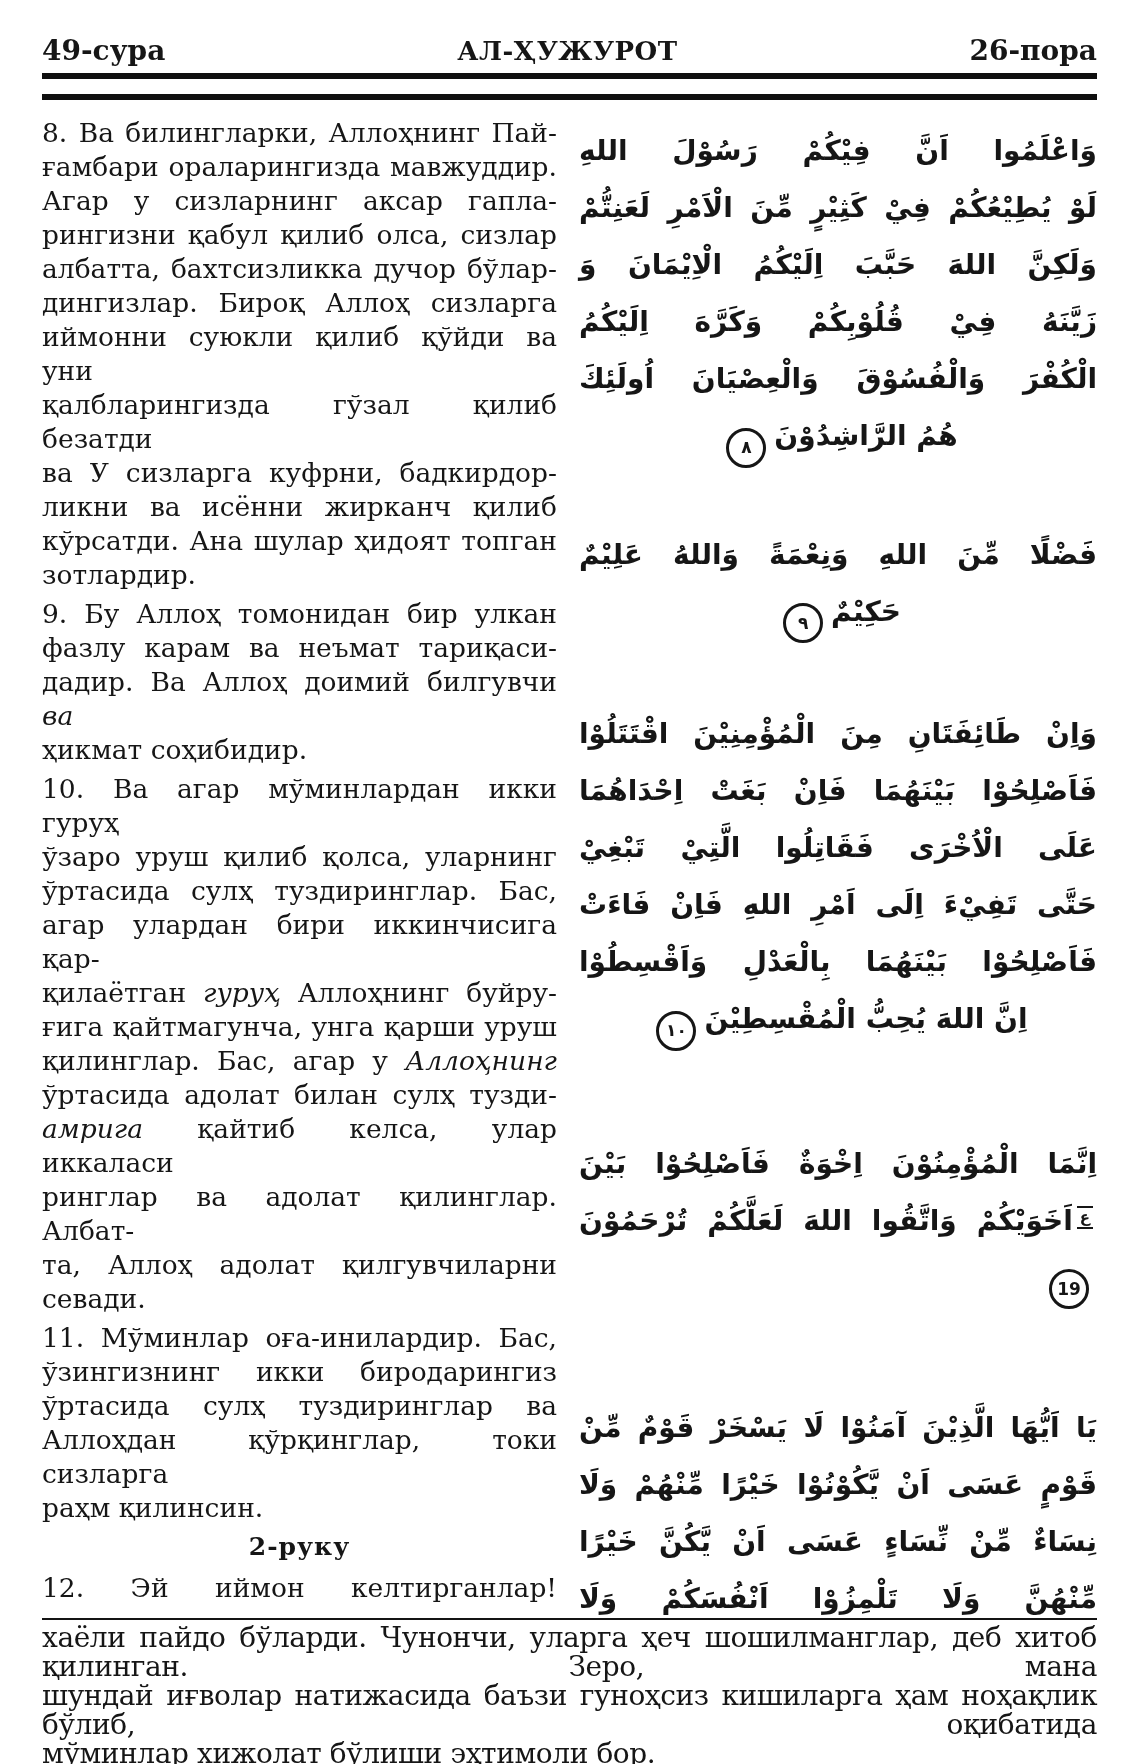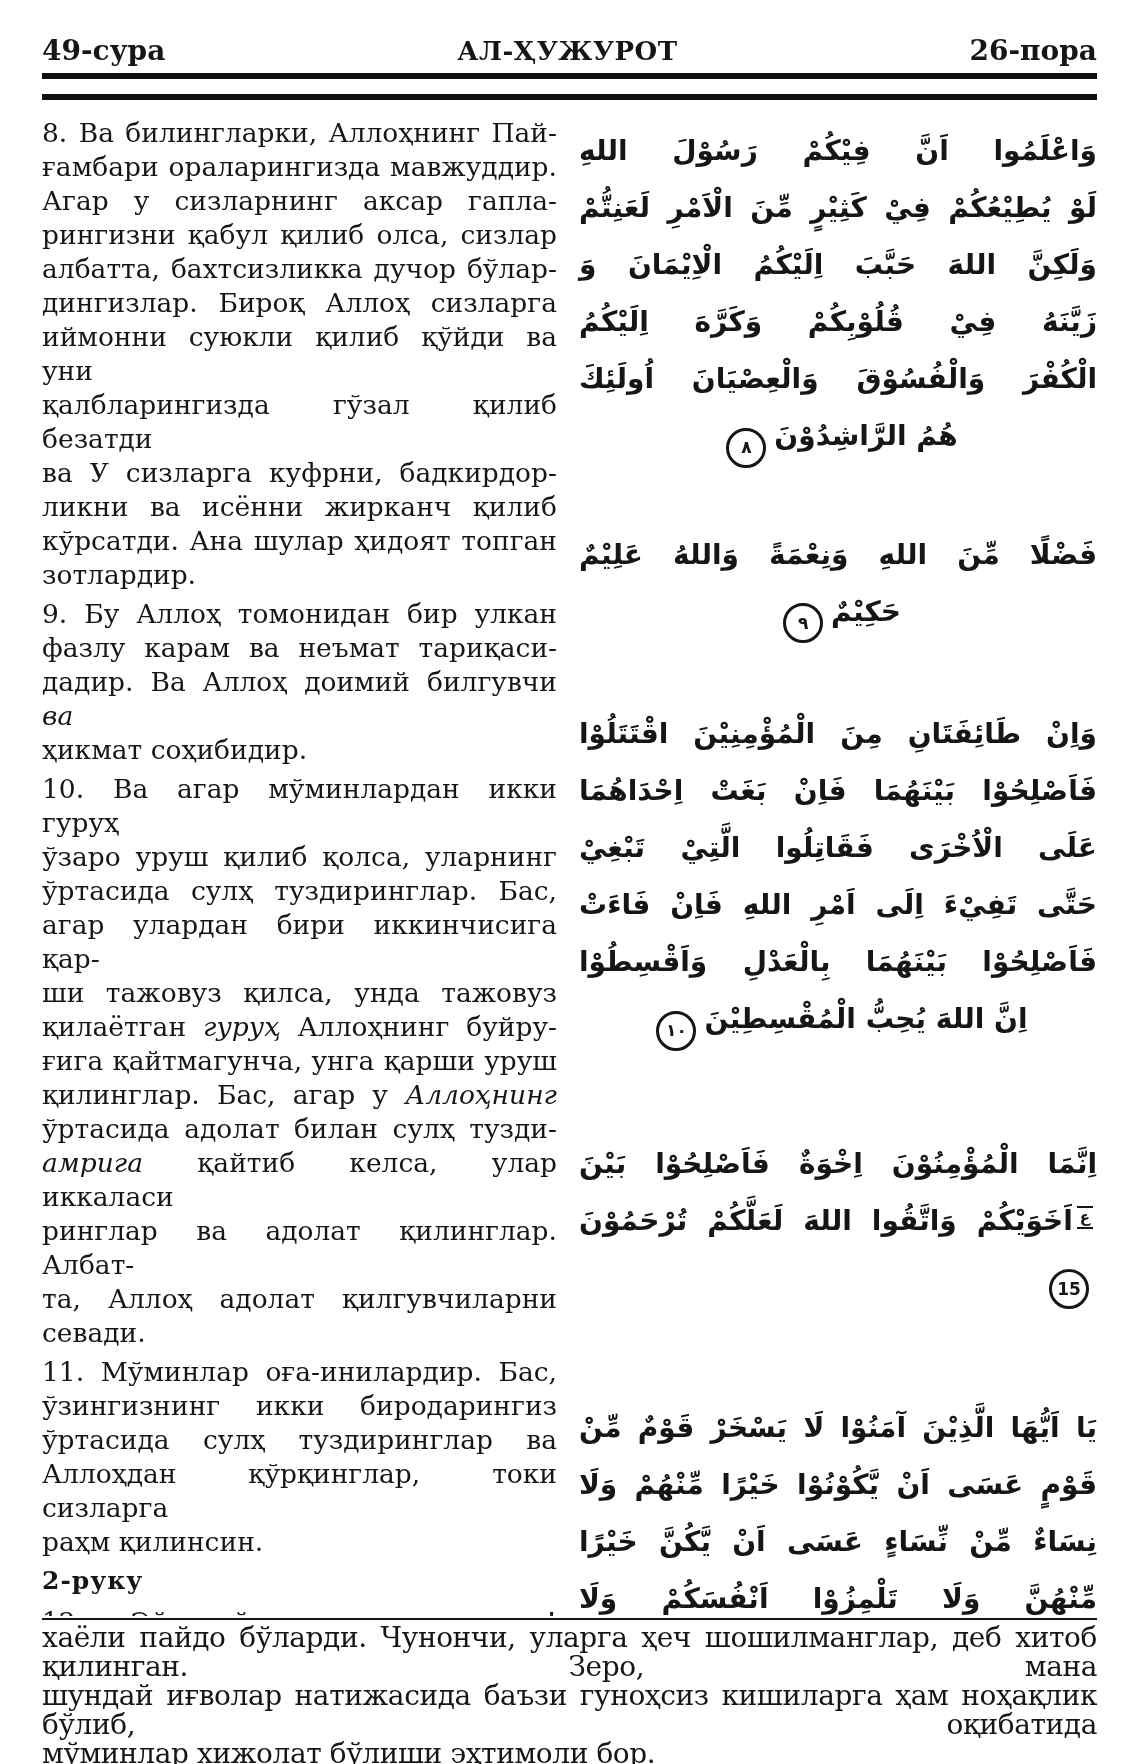--- a/index.html
+++ b/index.html
@@ -13,21 +13,21 @@
   .header .center{font-size:26px;letter-spacing:.5px}
   .rule-double{margin-top:5px;height:15px;border-top:6px solid #0f0f0f;border-bottom:6px solid #0f0f0f}
   .columns{display:flex;height:1500px;margin-top:16px;overflow:hidden}
   .col-uz{width:515px;font-size:26.5px;line-height:34px}
   .col-ar{flex:1;margin-left:22px;direction:rtl;
     font-family:"DejaVu Sans",sans-serif;font-weight:bold;font-size:28px;line-height:57px}
   .para{margin-bottom:5px}
   .uz-line{text-align:justify;text-align-last:justify}
   .uz-last{text-align-last:left}
   .it{font-style:italic}
-  .ruku-heading{text-align:left;font-weight:bold;font-size:25px;margin:3px 0 7px;letter-spacing:1px}
+  .ruku-heading{text-align:center;font-weight:bold;font-size:25px;margin:3px 0 7px;letter-spacing:1px}
   .ar-line{text-align:justify;text-align-last:justify}
   .ar-center-last{text-align-last:center}
   .ar-b1{margin-top:6px}
   .ar-b2{margin-top:58px}
   .ar-b3{margin-top:62px}
   .ar-b4{margin-top:84px}
   .ar-b5{margin-top:90px}
   .verse-circle{display:inline-flex;align-items:center;justify-content:center;
     width:34px;height:34px;border:3px solid #161616;border-radius:50%;
     font-size:17px;line-height:1;vertical-align:-8px;margin:0 8px;font-weight:bold}
@@ -74,21 +74,20 @@
           <div class="uz-line"><span>9. Бу Аллоҳ томонидан бир улкан</span></div>
           <div class="uz-line"><span>фазлу карам ва неъмат тариқаси-</span></div>
           <div class="uz-line"><span>дадир. Ва Аллоҳ доимий билгувчи </span><span class="it">ва</span></div>
           <div class="uz-line uz-last"><span>ҳикмат соҳибидир.</span></div>
         </div>
       <div class="para">
           <div class="uz-line"><span>10. Ва агар мўминлардан икки гуруҳ</span></div>
           <div class="uz-line"><span>ўзаро уруш қилиб қолса, уларнинг</span></div>
           <div class="uz-line"><span>ўртасида сулҳ туздиринглар. Бас,</span></div>
           <div class="uz-line"><span>агар улардан бири иккинчисига қар-</span></div>
-          <div class="uz-line"><span>ши тажовуз қилса, унда тажовуз</span></div>
           <div class="uz-line"><span>қилаётган </span><span class="it">гуруҳ</span><span> Аллоҳнинг буйру-</span></div>
           <div class="uz-line"><span>ғига қайтмагунча, унга қарши уруш</span></div>
           <div class="uz-line"><span>қилинглар. Бас, агар у </span><span class="it">Аллоҳнинг</span></div>
           <div class="uz-line"><span>ўртасида адолат билан сулҳ тузди-</span></div>
           <div class="uz-line"><span class="it">амрига</span><span> қайтиб келса, улар иккаласи</span></div>
           <div class="uz-line"><span>ринглар ва адолат қилинглар. Албат-</span></div>
           <div class="uz-line"><span>та, Аллоҳ адолат қилгувчиларни</span></div>
           <div class="uz-line uz-last"><span>севади.</span></div>
         </div>
       <div class="para">
@@ -120,21 +119,21 @@
       <div class="ar-block ar-b3">
           <div class="ar-line"><span>وَاِنْ طَائِفَتَانِ مِنَ الْمُؤْمِنِيْنَ اقْتَتَلُوْا</span></div>
           <div class="ar-line"><span>فَاَصْلِحُوْا بَيْنَهُمَا فَاِنْ بَغَتْ اِحْدَاهُمَا</span></div>
           <div class="ar-line"><span>عَلَى الْاُخْرَى فَقَاتِلُوا الَّتِيْ تَبْغِيْ</span></div>
           <div class="ar-line"><span>حَتَّى تَفِيْءَ اِلَى اَمْرِ اللهِ فَاِنْ فَاءَتْ</span></div>
           <div class="ar-line"><span>فَاَصْلِحُوْا بَيْنَهُمَا بِالْعَدْلِ وَاَقْسِطُوْا</span></div>
           <div class="ar-line ar-center-last"><span>اِنَّ اللهَ يُحِبُّ الْمُقْسِطِيْنَ</span><span class="verse-circle">١٠</span></div>
         </div>
       <div class="ar-block ar-b4">
           <div class="ar-line"><span>اِنَّمَا الْمُؤْمِنُوْنَ اِخْوَةٌ فَاَصْلِحُوْا بَيْنَ</span></div>
-          <div class="ar-line"><span class="ruku-mark">ع</span><span>اَخَوَيْكُمْ وَاتَّقُوا اللهَ لَعَلَّكُمْ تُرْحَمُوْنَ</span><span class="verse-circle">15</span></div>
+          <div class="ar-line"><span class="ruku-mark">ع</span><span>اَخَوَيْكُمْ وَاتَّقُوا اللهَ لَعَلَّكُمْ تُرْحَمُوْنَ</span><span class="verse-circle">19</span></div>
         </div>
       <div class="ar-block ar-b5">
           <div class="ar-line"><span>يَا اَيُّهَا الَّذِيْنَ آمَنُوْا لَا يَسْخَرْ قَوْمٌ مِّنْ</span></div>
           <div class="ar-line"><span>قَوْمٍ عَسَى اَنْ يَّكُوْنُوْا خَيْرًا مِّنْهُمْ وَلَا</span></div>
           <div class="ar-line"><span>نِسَاءٌ مِّنْ نِّسَاءٍ عَسَى اَنْ يَّكُنَّ خَيْرًا</span></div>
           <div class="ar-line"><span>مِّنْهُنَّ وَلَا تَلْمِزُوْا اَنْفُسَكُمْ وَلَا</span></div>
         </div>
     </div>
 
   </div>

